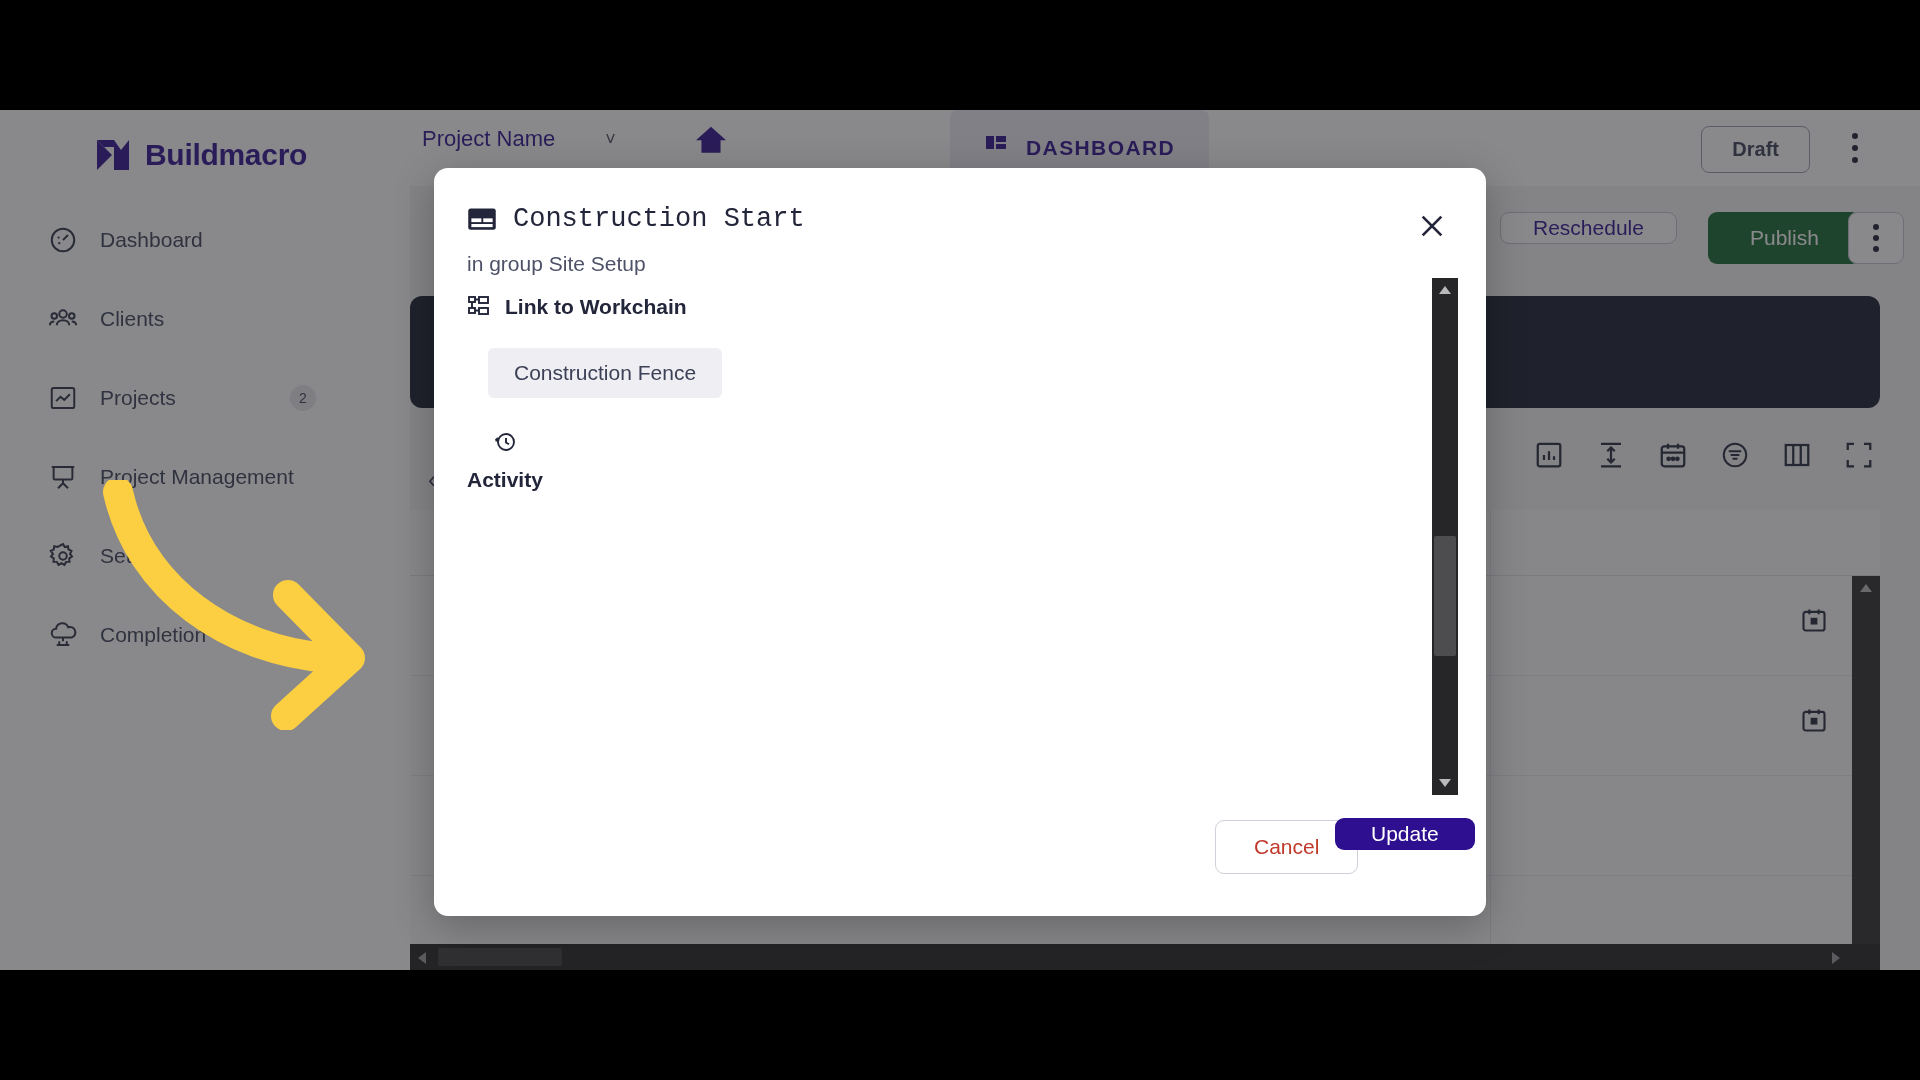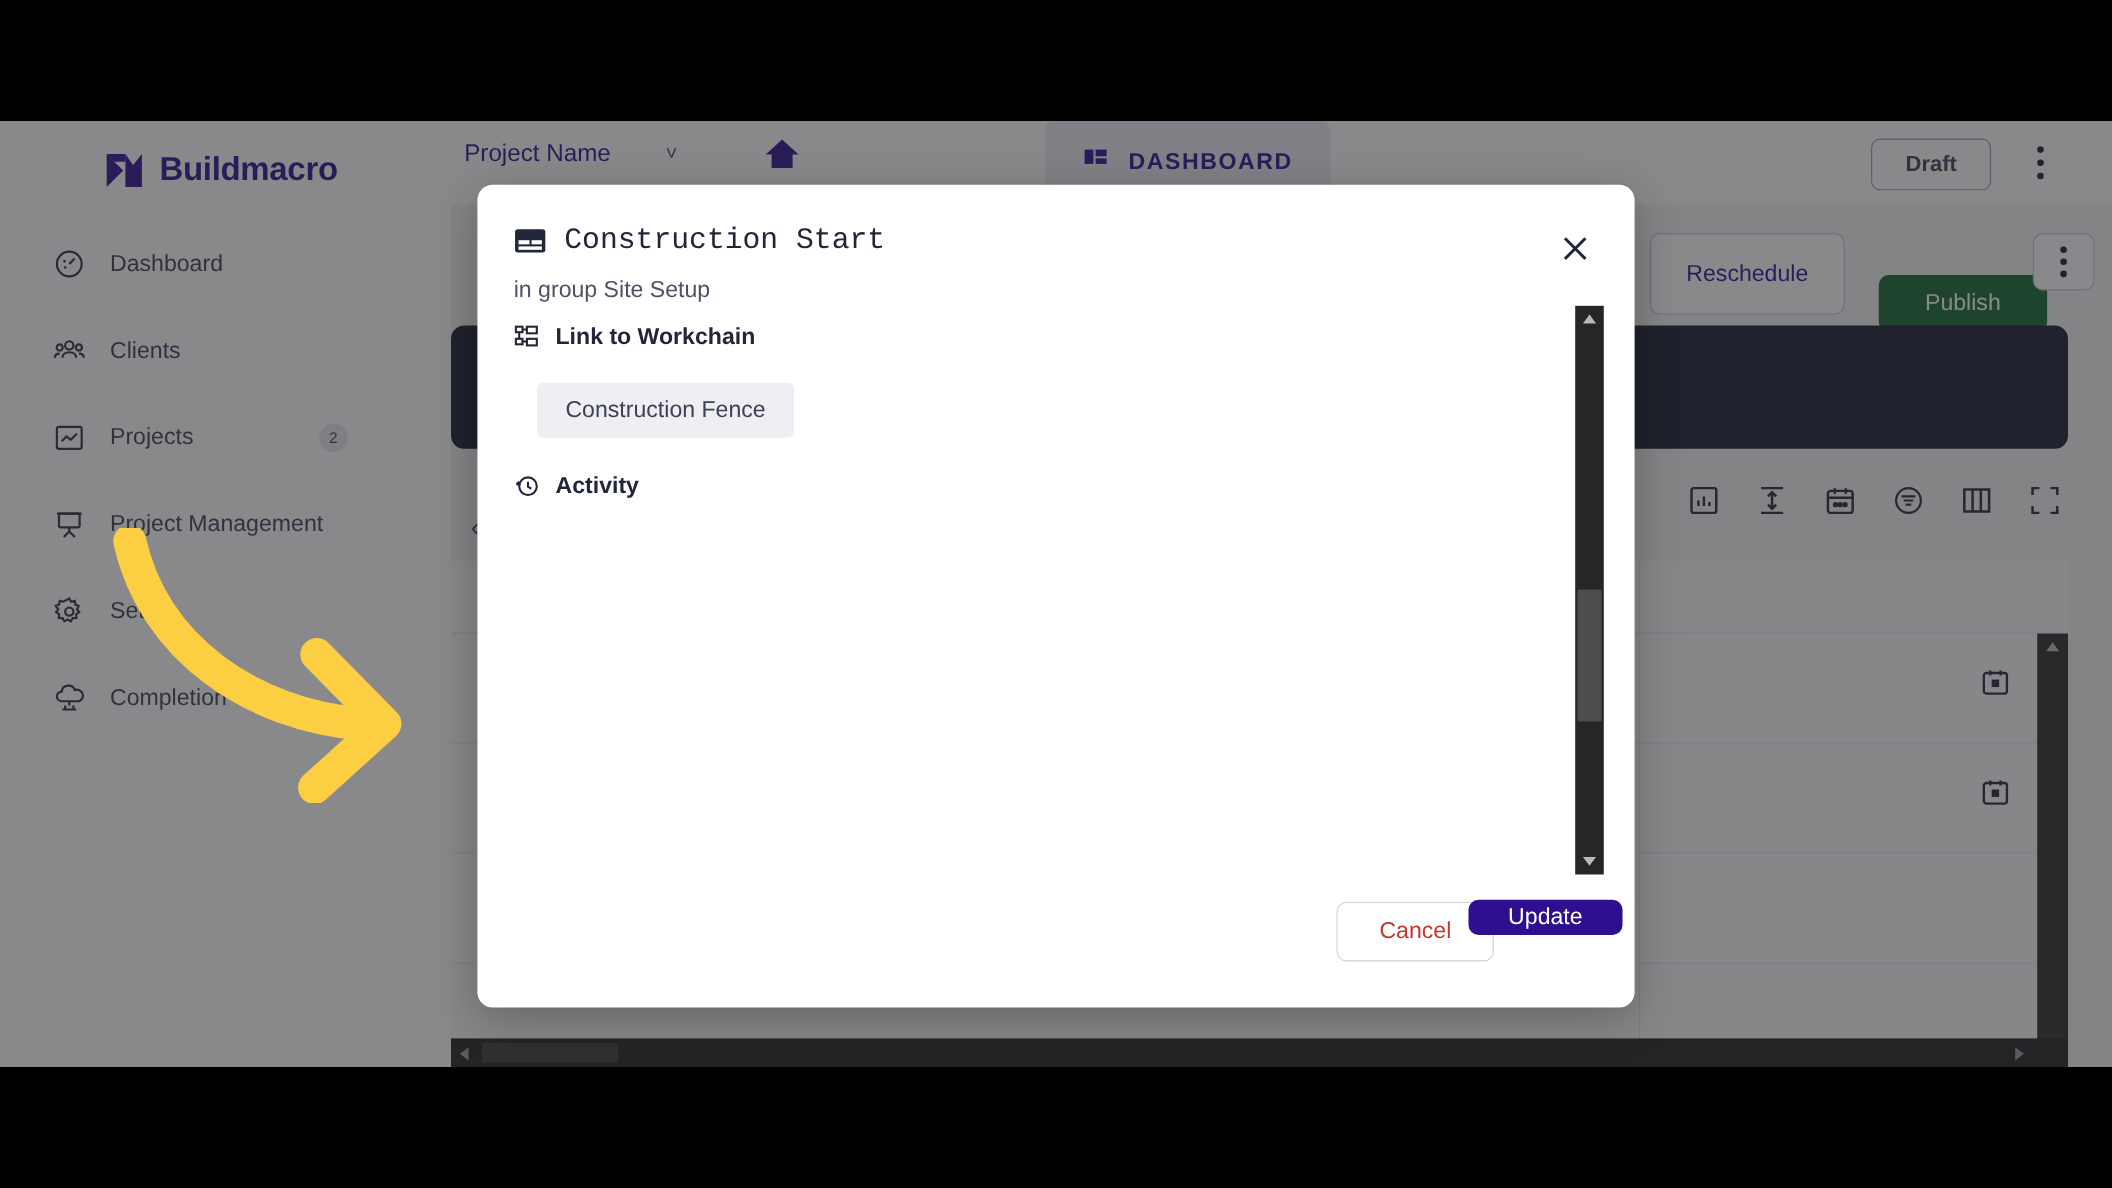--- a/index.html
+++ b/index.html
@@ -106,27 +106,27 @@
     width: 10px; height: 40px;
     display: flex; flex-direction: column; justify-content: center; gap: 6px;
   }
   .kebab-top i, .kebab i { width: 6px; height: 6px; border-radius: 50%; background: #1c1c32; display:block;}
 
   .actionbar {
     position: absolute; left: 0; top: 76px; width: 1510px; height: 104px;
   }
   .reschedule-btn {
     position: absolute; left: 1090px; top: 26px;
-    padding: 24px 32px; border: 1px solid #c3c3d1; border-radius: 9px;
+    padding: 3px 32px; border: 1px solid #c3c3d1; border-radius: 9px;
     font-size: 21px; color: #2e0f8f; background: #fff;
   }
   .publish-btn {
     position: absolute; left: 1298px; top: 26px;
     padding: 14px 42px; border-radius: 9px;
-    font-size: 21px; color: #ffffff; background: #13662f; border: none; margin-top: 38px;
+    font-size: 21px; color: #ffffff; background: #13662f; border: none;
   }
   .kebab-btn {
     position: absolute; left: 1438px; top: 26px;
     width: 56px; height: 52px; border: 1px solid #c3c3d1; border-radius: 9px;
     background: #fff; display: flex; align-items: center; justify-content: center;
   }
   .kebab { display: flex; flex-direction: column; gap: 5px; }
 
   .stat-card {
     position: absolute; left: 0px; top: 186px;
@@ -234,21 +234,21 @@
   }
   .section-row .sec-icon svg { width: 24px; height: 24px; display:block; color:#23263a; }
   .section-label { font-size: 21px; font-weight: 700; color: #23263a; }
 
   .chip {
     position: absolute; left: 54px; top: 180px;
     padding: 13px 26px; background: #eeeef3; border-radius: 6px;
     font-size: 21px; color: #3d4157;
   }
 
-  .activity-row { top: 262px; }
+  .activity-row { top: 262px; flex-direction: column; }
 
   .highlight-box {
     position: absolute; left: 22px; top: 287px;
     width: 663px; height: 291px;
     border: 9px solid #fbcf41; border-radius: 5px;
     background: #ffffff;
   }
   .comment-area {
     position: absolute; left: 22px; top: 22px;
     width: 599px; height: 245px;

